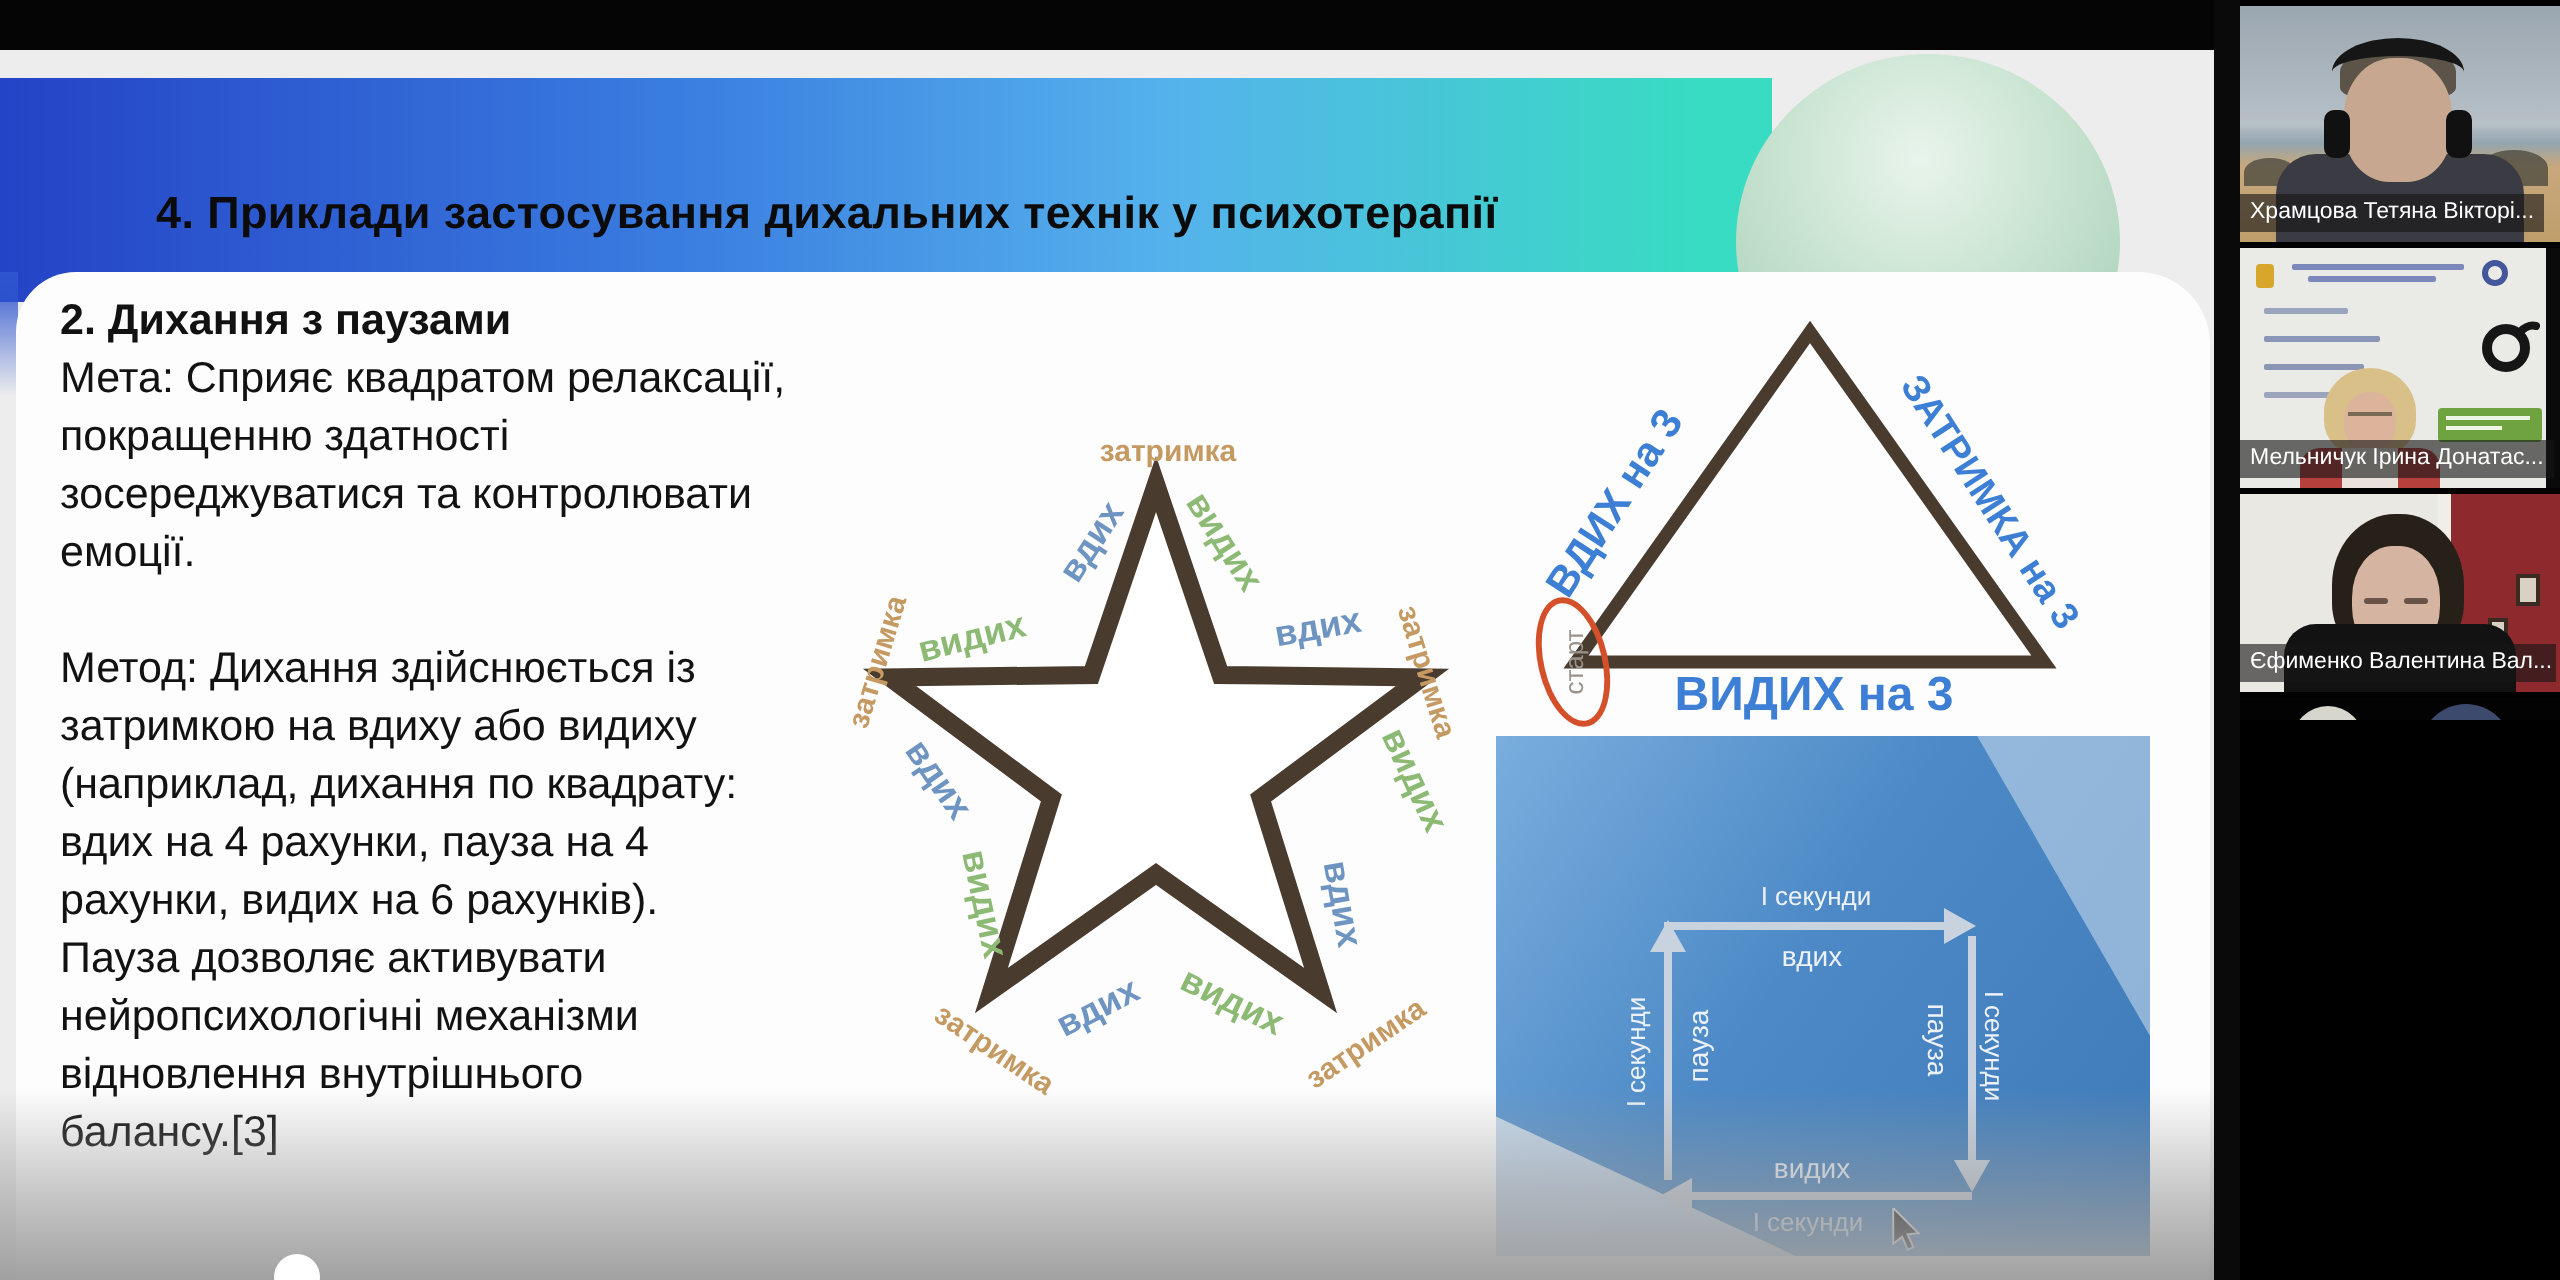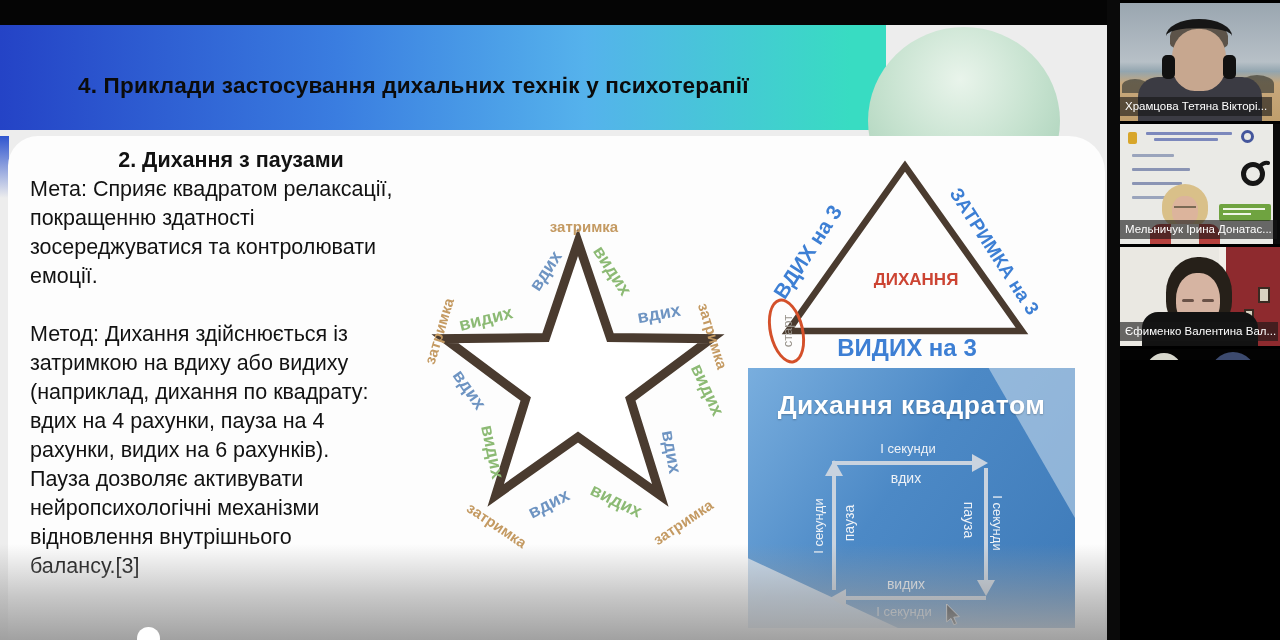--- a/index.html
+++ b/index.html
@@ -2,36 +2,36 @@
 <html><head>
 <meta charset="utf-8">
 <style>
   * { margin:0; padding:0; box-sizing:border-box; }
   html,body { width:1280px; height:640px; background:#000; font-family:"Liberation Sans", sans-serif; overflow:hidden; }
   .screen { position:relative; width:1280px; height:640px; background:#000; }
 
   
   .slide-area { position:absolute; left:0; top:0; width:1120px; height:640px; background:#ededed; overflow:hidden; }
   .top-black-bar { position:absolute; left:0; top:0; width:1120px; height:25px; background:#050505; z-index:6; }
-  .header-band { position:absolute; left:0; top:18px; width:886px; height:112px; z-index:1;
+  .header-band { position:absolute; left:0; top:39px; width:886px; height:112px; z-index:1;
     background:linear-gradient(90deg,#2443c6 0%,#3a7de0 38%,#55b2ec 66%,#38dcc2 96%); }
   .slide-title { position:absolute; left:78px; top:55px; font-size:22.5px; font-weight:bold; color:#0b0b0b; letter-spacing:.2px; }
   .sphere { position:absolute; left:868px; top:27px; width:192px; height:188px; border-radius:50%; z-index:2;
     background:radial-gradient(circle at 48% 28%, #e9f4eb 0%, #c6e2cf 45%, #abd2ba 80%, #9fc7ae 100%); }
   .card { position:absolute; left:8px; top:136px; width:1097px; height:504px; background:#fdfdfd; border-radius:30px 36px 0 0; z-index:3; }
   .left-blue-notch { position:absolute; left:0; top:136px; width:9px; height:62px; z-index:2;
     background:linear-gradient(#2f55cf, rgba(240,240,240,0)); }
   .right-gutter { position:absolute; left:1107px; top:0; width:13px; height:640px; background:#0a0a0a; z-index:6; }
   .bottom-fade { position:absolute; left:0; bottom:0; width:1107px; height:96px; z-index:40; pointer-events:none;
     background:linear-gradient(rgba(154,154,154,0) 0%, rgba(154,154,154,.55) 55%, rgba(158,158,158,.97) 100%); }
   .bottom-circle { position:absolute; left:137px; bottom:-10px; width:23px; height:23px; border-radius:50%; background:#fff; z-index:45; }
 
   
   .text-block { position:absolute; left:30px; top:146px; width:402px; z-index:10; color:#121212; }
-  .text-block h2 { font-size:21.5px; font-weight:bold; line-height:29px;text-align:center; }
+  .text-block h2 { font-size:21.5px; font-weight:bold; line-height:29px; }
   .text-block p { font-size:21.5px; line-height:29px; white-space:pre-line; }
   .text-block .gap { height:29px; }
 
   
   .star-svg { position:absolute; left:428px; top:222px; z-index:9; }
   .star-label { position:absolute; z-index:10; font-weight:bold; white-space:nowrap; }
   .star-label.hold { color:#c49a62; font-weight:600; }
   .star-label.inhale { color:#6e94c2; }
   .star-label.exhale { color:#8cba74; }
 
@@ -184,29 +184,27 @@
         <span class="star-label exhale" style="left: 492px; top: 452px; font-size: 18px; transform: translate(-50%, -50%) rotate(78deg);">видих</span>
       </div>
 
     <svg class="tri-svg" width="270" height="186" viewBox="0 0 270 186">
       <polygon points="137,13 20,178 254,178" fill="none" stroke="#4a3b2f" stroke-width="6.5"></polygon>
     </svg>
     <div class="tri-label tri-left">ВДИХ на 3</div>
     <div class="tri-label tri-right">ЗАТРИМКА на 3</div>
     <div class="tri-label tri-bottom">ВИДИХ на 3</div>
     <div class="tri-title">
-      <div>ДИХАННЯ</div>
     </div>
     <div class="start-ellipse"></div>
     <div class="start-text">старт</div>
 
     <div class="square-panel">
       <div class="wedge-tr"></div>
       <div class="wedge-bl"></div>
-      <div class="sq-title">Дихання квадратом</div>
 
       <div class="sq-el line-h" style="left:84px; top:93px; width:142px;"></div>
       <div class="tri-arrow" style="left:224px; top:86px; border-left:16px solid #c9d3df; border-right:0;"></div>
       <div class="sq-el line-v" style="left:236px; top:100px; height:114px;"></div>
       <div class="tri-arrow" style="left:229px; top:212px; border-top:16px solid #c9d3df; border-bottom:0;"></div>
       <div class="sq-el line-h" style="left:96px; top:228px; width:142px;"></div>
       <div class="tri-arrow" style="left:82px; top:221px; border-right:16px solid #c9d3df; border-left:0;"></div>
       <div class="sq-el line-v" style="left:84px; top:106px; height:116px;"></div>
       <div class="tri-arrow" style="left:77px; top:92px; border-bottom:16px solid #c9d3df; border-top:0;"></div>
 

